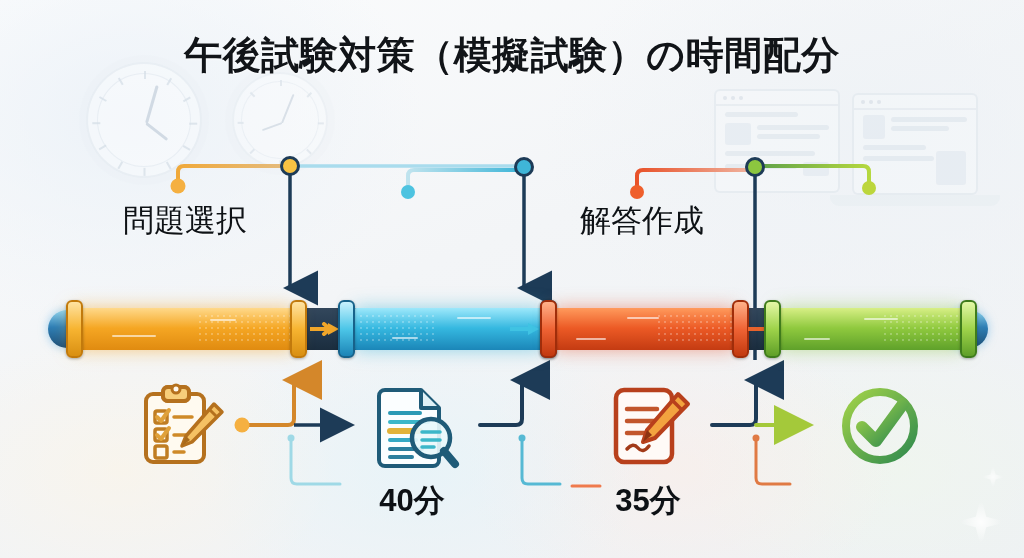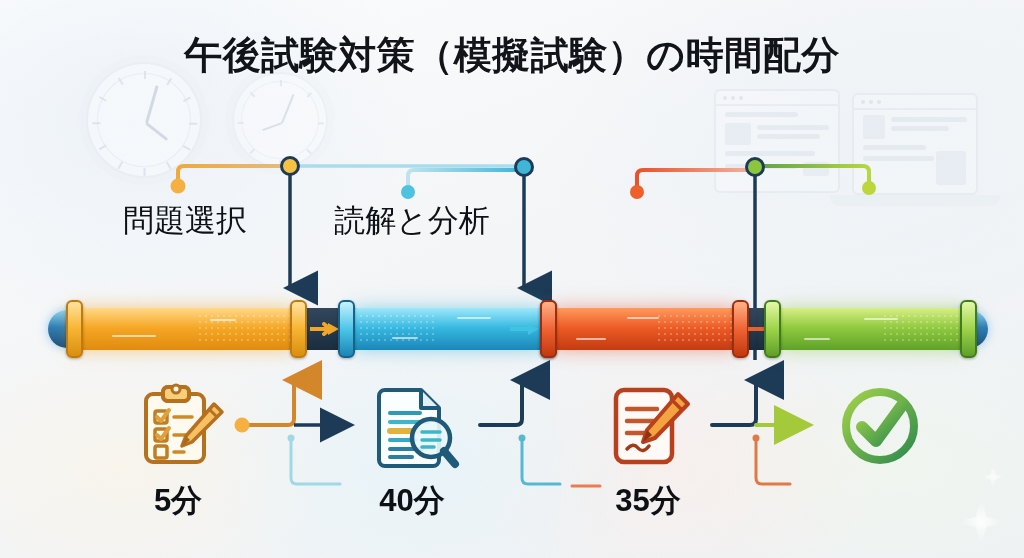--- a/index.html
+++ b/index.html
@@ -308,21 +308,21 @@
                 box-shadow:0 0 18px rgba(140,198,63,.5);">
       <div class="dots"></div>
       <div class="spark" style="left:46%;top:10px;width:34px;"></div>
       <div class="spark" style="left:14%;top:30px;width:26px;"></div>
     </div>
     <div class="cap" style="left:716px;background:linear-gradient(180deg,#e4f8a6,#9ed34a 50%,#5f9f28);border:2px solid #3f7c1c;"></div>
     <div class="cap" style="left:912px;background:linear-gradient(180deg,#e4f8a6,#9ed34a 50%,#5f9f28);border:2px solid #3f7c1c;"></div>
   </div>
 
   <div class="phase-label" style="left:100px;width:170px;">問題選択</div>
-  <div class="phase-label" style="left:312px;width:200px;">読解と分析</div>
+  <div class="phase-label" style="left:558px;width:168px;">解答作成</div>
 
   <div class="icon-box" style="left:130px;">
     <svg viewBox="0 0 96 92">
       <rect x="16" y="14" width="58" height="68" rx="7" fill="#fffaf0" stroke="#b5711e" stroke-width="4"></rect>
       <rect x="33" y="7" width="26" height="14" rx="5" fill="#f6c košt" stroke="#b5711e" stroke-width="4"></rect>
       <rect x="33" y="7" width="26" height="14" rx="5" fill="#f7ce7a" stroke="#b5711e" stroke-width="4"></rect>
       <circle cx="46" cy="9" r="4" fill="#fffaf0" stroke="#b5711e" stroke-width="3"></circle>
       <rect x="25" y="31" width="12" height="12" rx="2" fill="none" stroke="#c07d22" stroke-width="3.5"></rect>
       <path d="M27,37 L31,41 L39,30" fill="none" stroke="#e0a13a" stroke-width="4" stroke-linecap="round" stroke-linejoin="round"></path>
       <rect x="25" y="49" width="12" height="12" rx="2" fill="none" stroke="#c07d22" stroke-width="3.5"></rect>
@@ -368,17 +368,16 @@
         <linearGradient id="chkg" x1="0" y1="0" x2="1" y2="1">
           <stop offset="0%" stop-color="#a3d349"></stop>
             <stop offset="100%" stop-color="#2e8a4e"></stop>
         </linearGradient>
       </defs>
       <circle cx="47" cy="46" r="34" fill="none" stroke="url(#chkg)" stroke-width="8"></circle>
       <path d="M29,47 L43,61 L70,24" fill="none" stroke="url(#chkg)" stroke-width="12" stroke-linecap="round" stroke-linejoin="round"></path>
     </svg>
   </div>
 
-  <div class="time-label" style="left:118px;width:120px;">5分</div>
   <div class="time-label" style="left:352px;width:120px;">40分</div>
   <div class="time-label" style="left:588px;width:120px;">35分</div>
 
 </div>
 
 </body></html>

